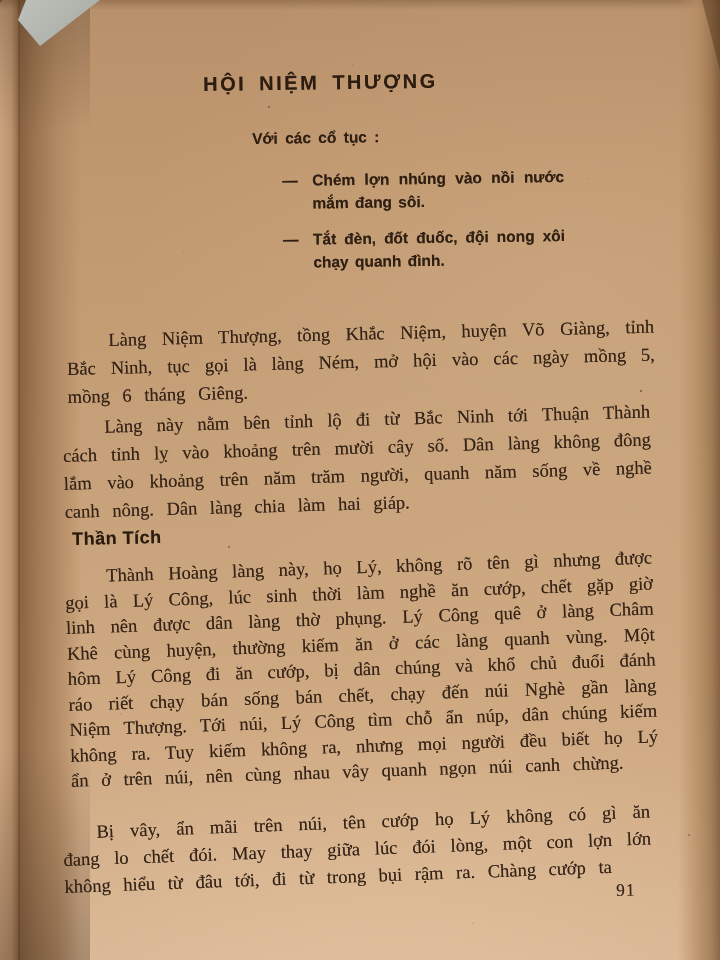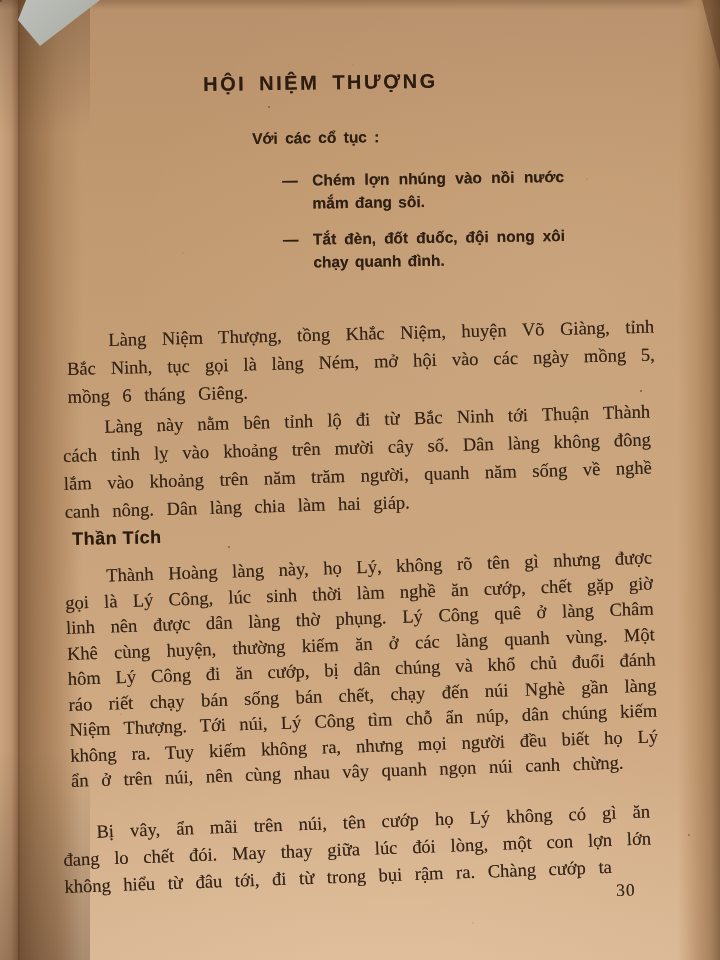--- a/index.html
+++ b/index.html
@@ -102,15 +102,15 @@
   </div>
 
   <p class="txt para para1">Làng Niệm Thượng, tồng Khắc Niệm, huyện Võ Giàng, tỉnh Bắc Ninh, tục gọi là làng Ném, mở hội vào các ngày mồng 5, mồng 6 tháng Giêng.</p>
   <p class="txt para para2">Làng này nằm bên tỉnh lộ đi từ Bắc Ninh tới Thuận Thành cách tỉnh lỵ vào khoảng trên mười cây số. Dân làng không đông lắm vào khoảng trên năm trăm người, quanh năm sống về nghề canh nông. Dân làng chia làm hai giáp.</p>
 
   <h2 class="txt section-heading">Thần Tích</h2>
 
   <p class="txt para para3">Thành Hoàng làng này, họ Lý, không rõ tên gì nhưng được gọi là Lý Công, lúc sinh thời làm nghề ăn cướp, chết gặp giờ linh nên được dân làng thờ phụng. Lý Công quê ở làng Châm Khê cùng huyện, thường kiếm ăn ở các làng quanh vùng. Một hôm Lý Công đi ăn cướp, bị dân chúng và khổ chủ đuổi đánh ráo riết chạy bán sống bán chết, chạy đến núi Nghè gần làng Niệm Thượng. Tới núi, Lý Công tìm chỗ ẩn núp, dân chúng kiếm không ra. Tuy kiếm không ra, nhưng mọi người đều biết họ Lý ẩn ở trên núi, nên cùng nhau vây quanh ngọn núi canh chừng.</p>
   <p class="txt para para4">Bị vây, ẩn mãi trên núi, tên cướp họ Lý không có gì ăn đang lo chết đói. May thay giữa lúc đói lòng, một con lợn lớn không hiểu từ đâu tới, đi từ trong bụi rậm ra. Chàng cướp ta</p>
 
-  <div class="txt page-number">30</div>
+  <div class="txt page-number">91</div>
 
 </div>
 
 </body></html>

